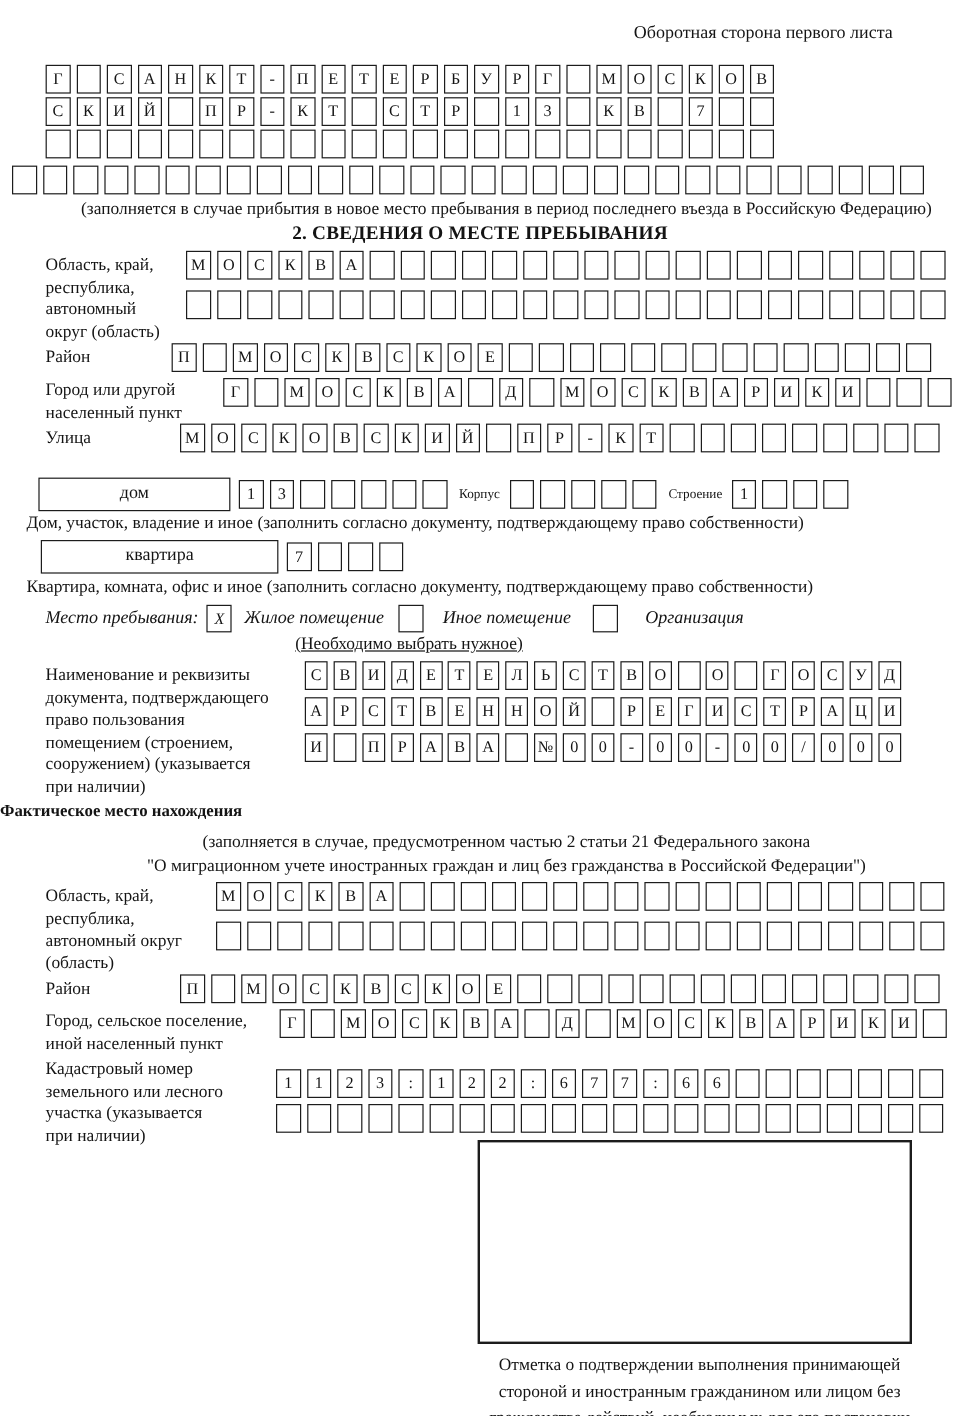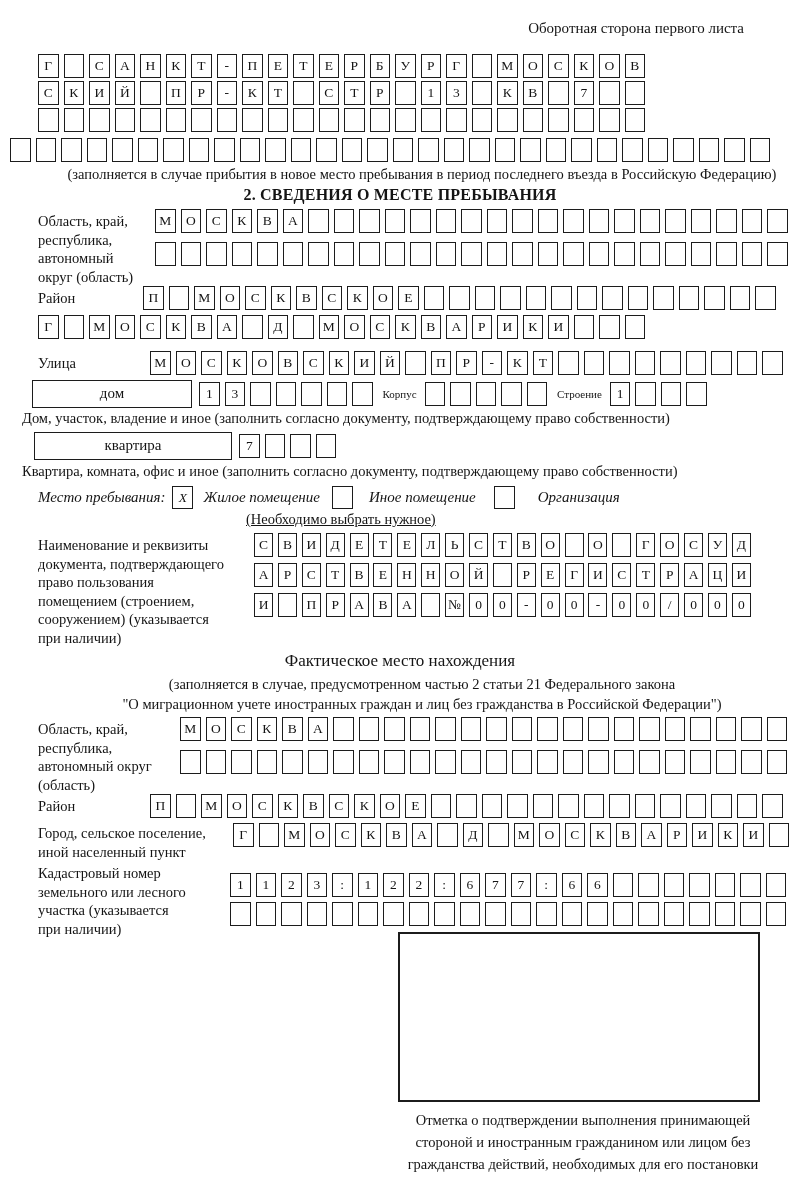--- a/index.html
+++ b/index.html
@@ -29,23 +29,23 @@
     font-size:13.5px; background:#fff;
   }
   .sm .cell { width:19px; margin-right:4.9px; }
   .fullrow { margin-left:10px; margin-top:3px; }
 
   .caption { font-size:14.5px; margin-top:1px; line-height:19px; }
   .caption.center { text-align:center;margin-left:44px; }
   .caption.left { margin-left:22px; }
 
   .h2 { text-align:center; font-weight:bold; font-size:16px; margin-top:2px; height:21px; letter-spacing:.2px; }
-  .h3 { text-align:center; font-weight:normal; font-size:17px; margin-top:4px; height:20px; }
-
-  .house-line { margin-top:1px; align-items:center; height:29px; }
+  .h3 { text-align:left; font-weight:bold; font-size:14px; margin-top:4px; height:20px; }
+
+  .house-line { margin-top:17px; align-items:center; height:29px; }
   .wide-box {
     border:1.7px solid #1c1c1c; height:28px; display:flex; align-items:center; justify-content:center;
     font-size:15px; flex:0 0 auto;
   }
   .dom-box { width:160px; margin-right:7px; }
   .kv-box  { width:198px; margin-right:7px; }
   .inline-label { font-size:11px; margin:0 8px 0 5px; flex:0 0 auto; }
   .house-line .crow, .kv-line .crow { margin-bottom:0; }
   .kv-line { margin-top:2px; align-items:center; height:31px; }
 
@@ -280,20 +280,22 @@
       <div class="cell"></div>
       <div class="cell"></div>
       <div class="cell"></div>
       <div class="cell"></div>
       <div class="cell"></div>
       <div class="cell"></div>
     </div>
 </div>
 
 <div class="frow" style="min-height:38px">
+  <div class="label lw148">Город или другой
+населенный пункт</div>
   <div class="crow gtop2">
       <div class="cell">Г</div>
       <div class="cell"></div>
       <div class="cell">М</div>
       <div class="cell">О</div>
       <div class="cell">С</div>
       <div class="cell">К</div>
       <div class="cell">В</div>
       <div class="cell">А</div>
       <div class="cell"></div>

